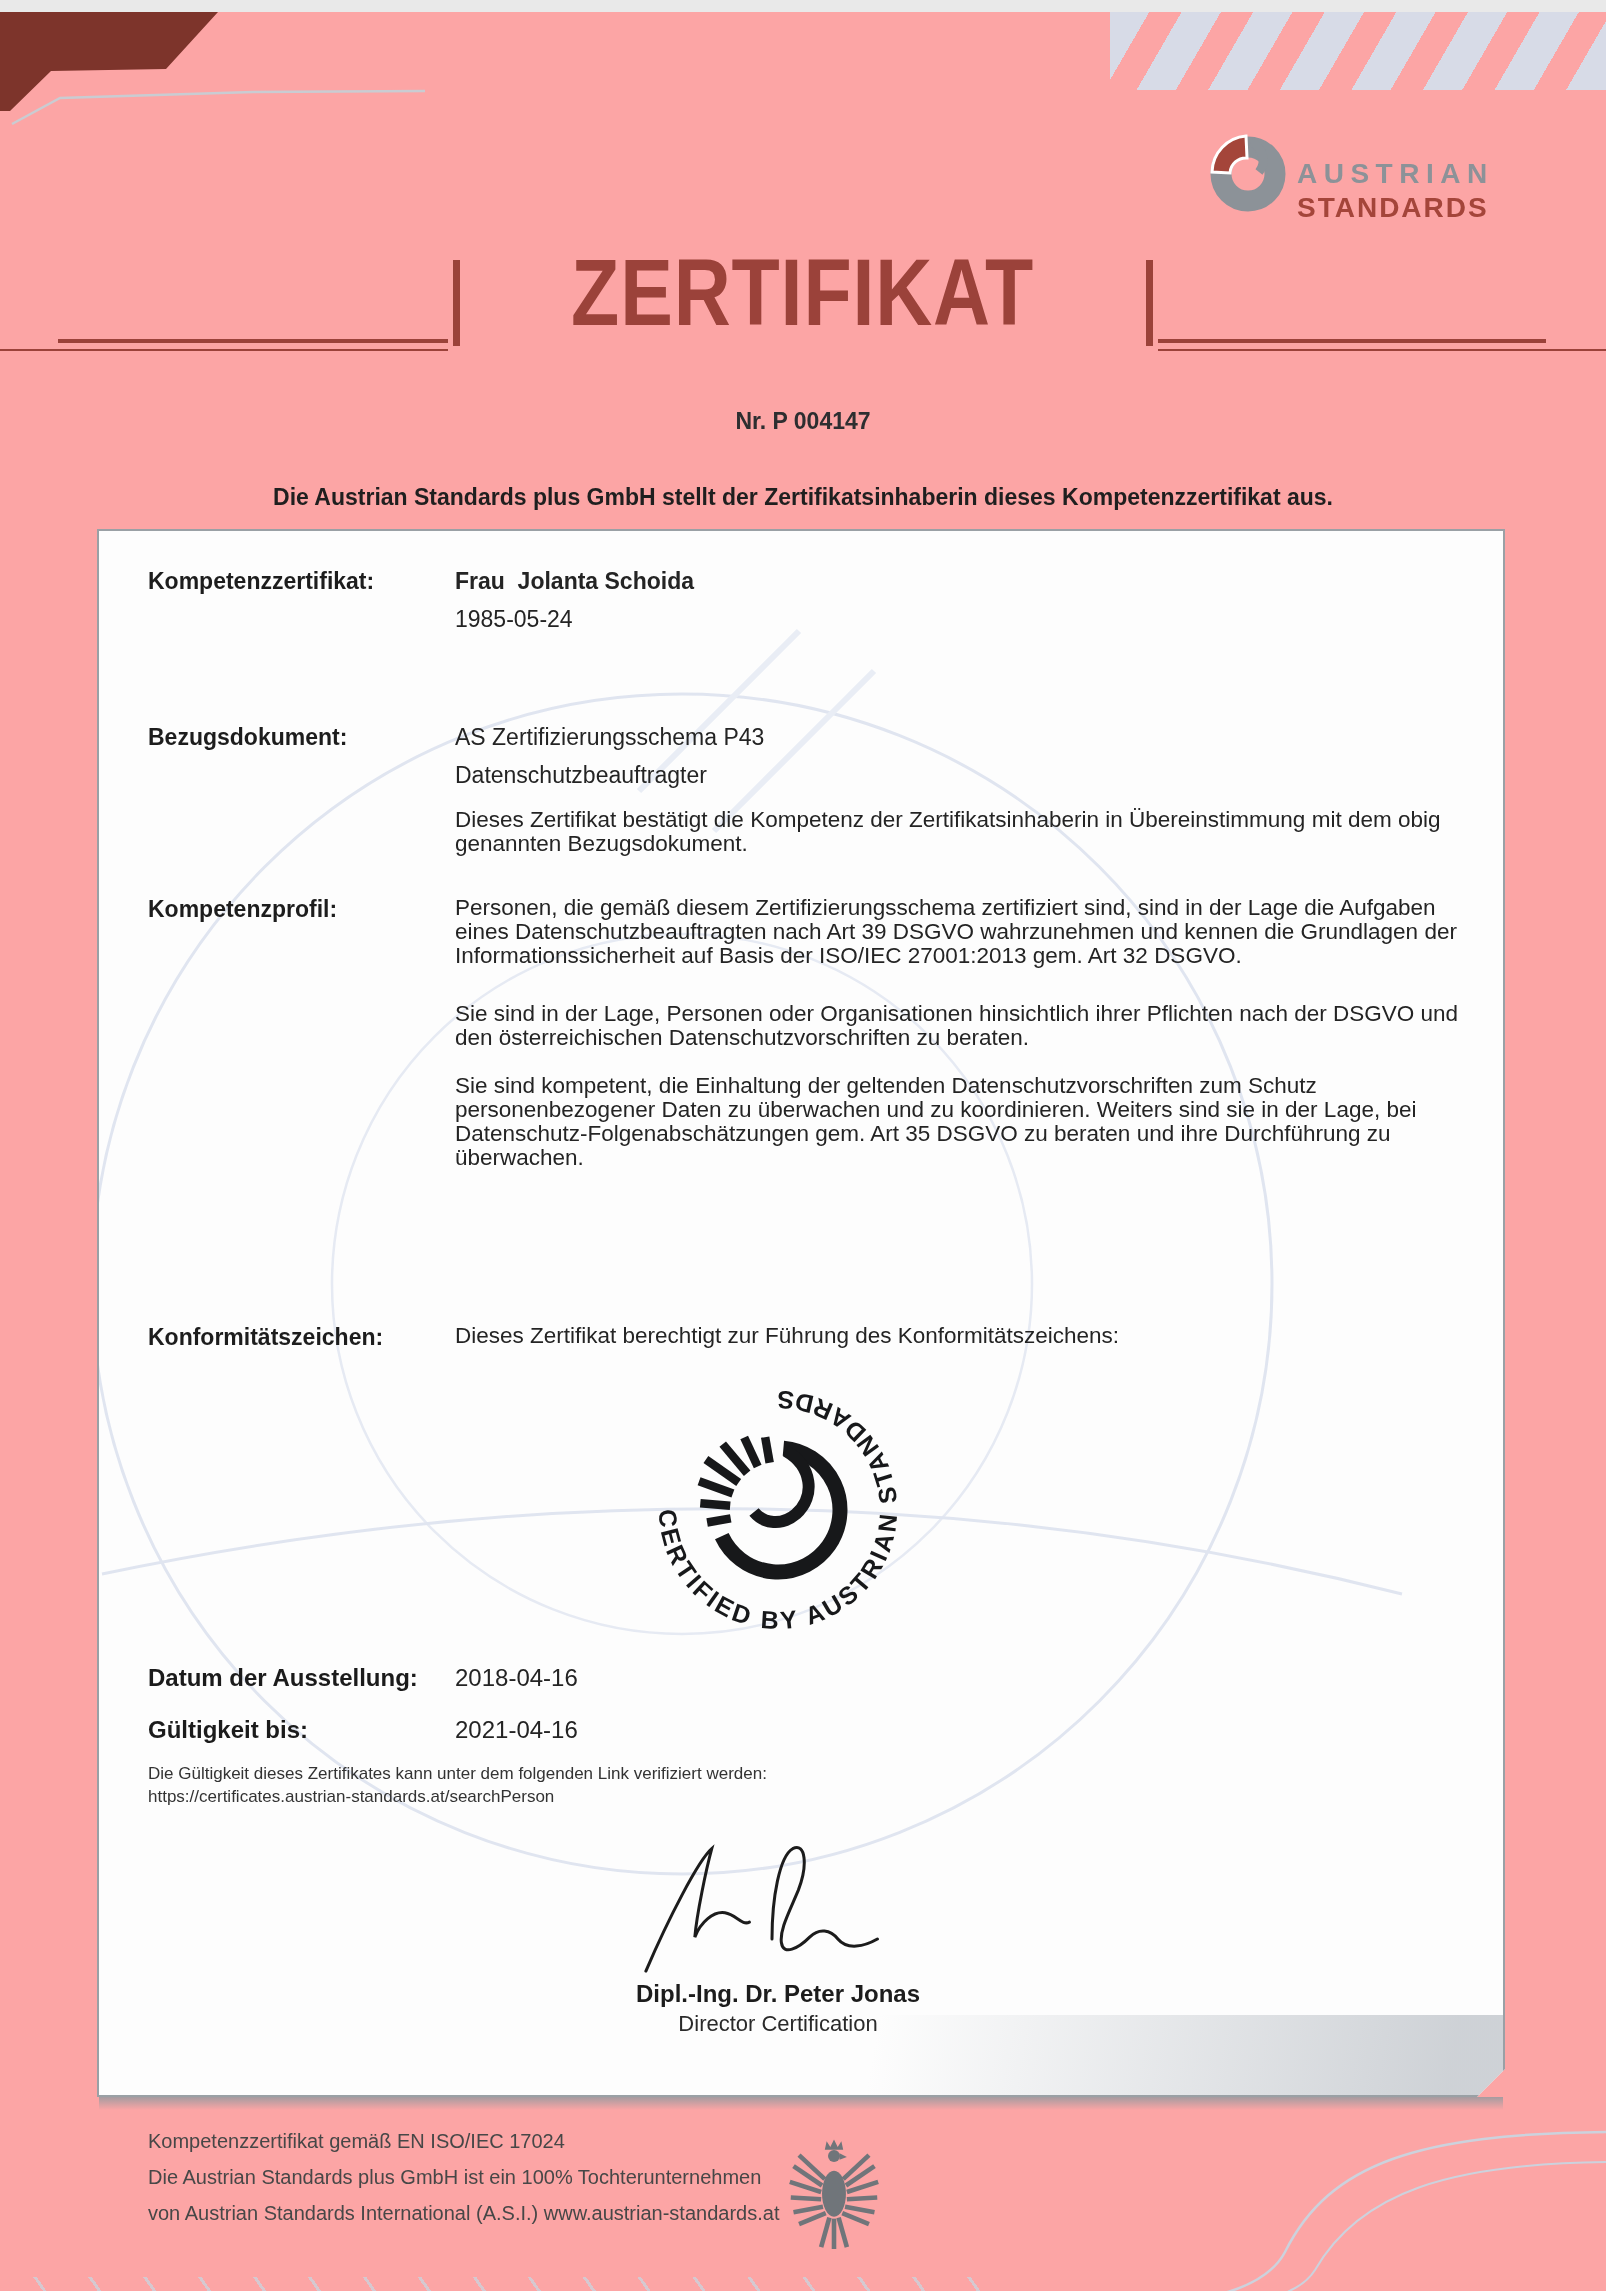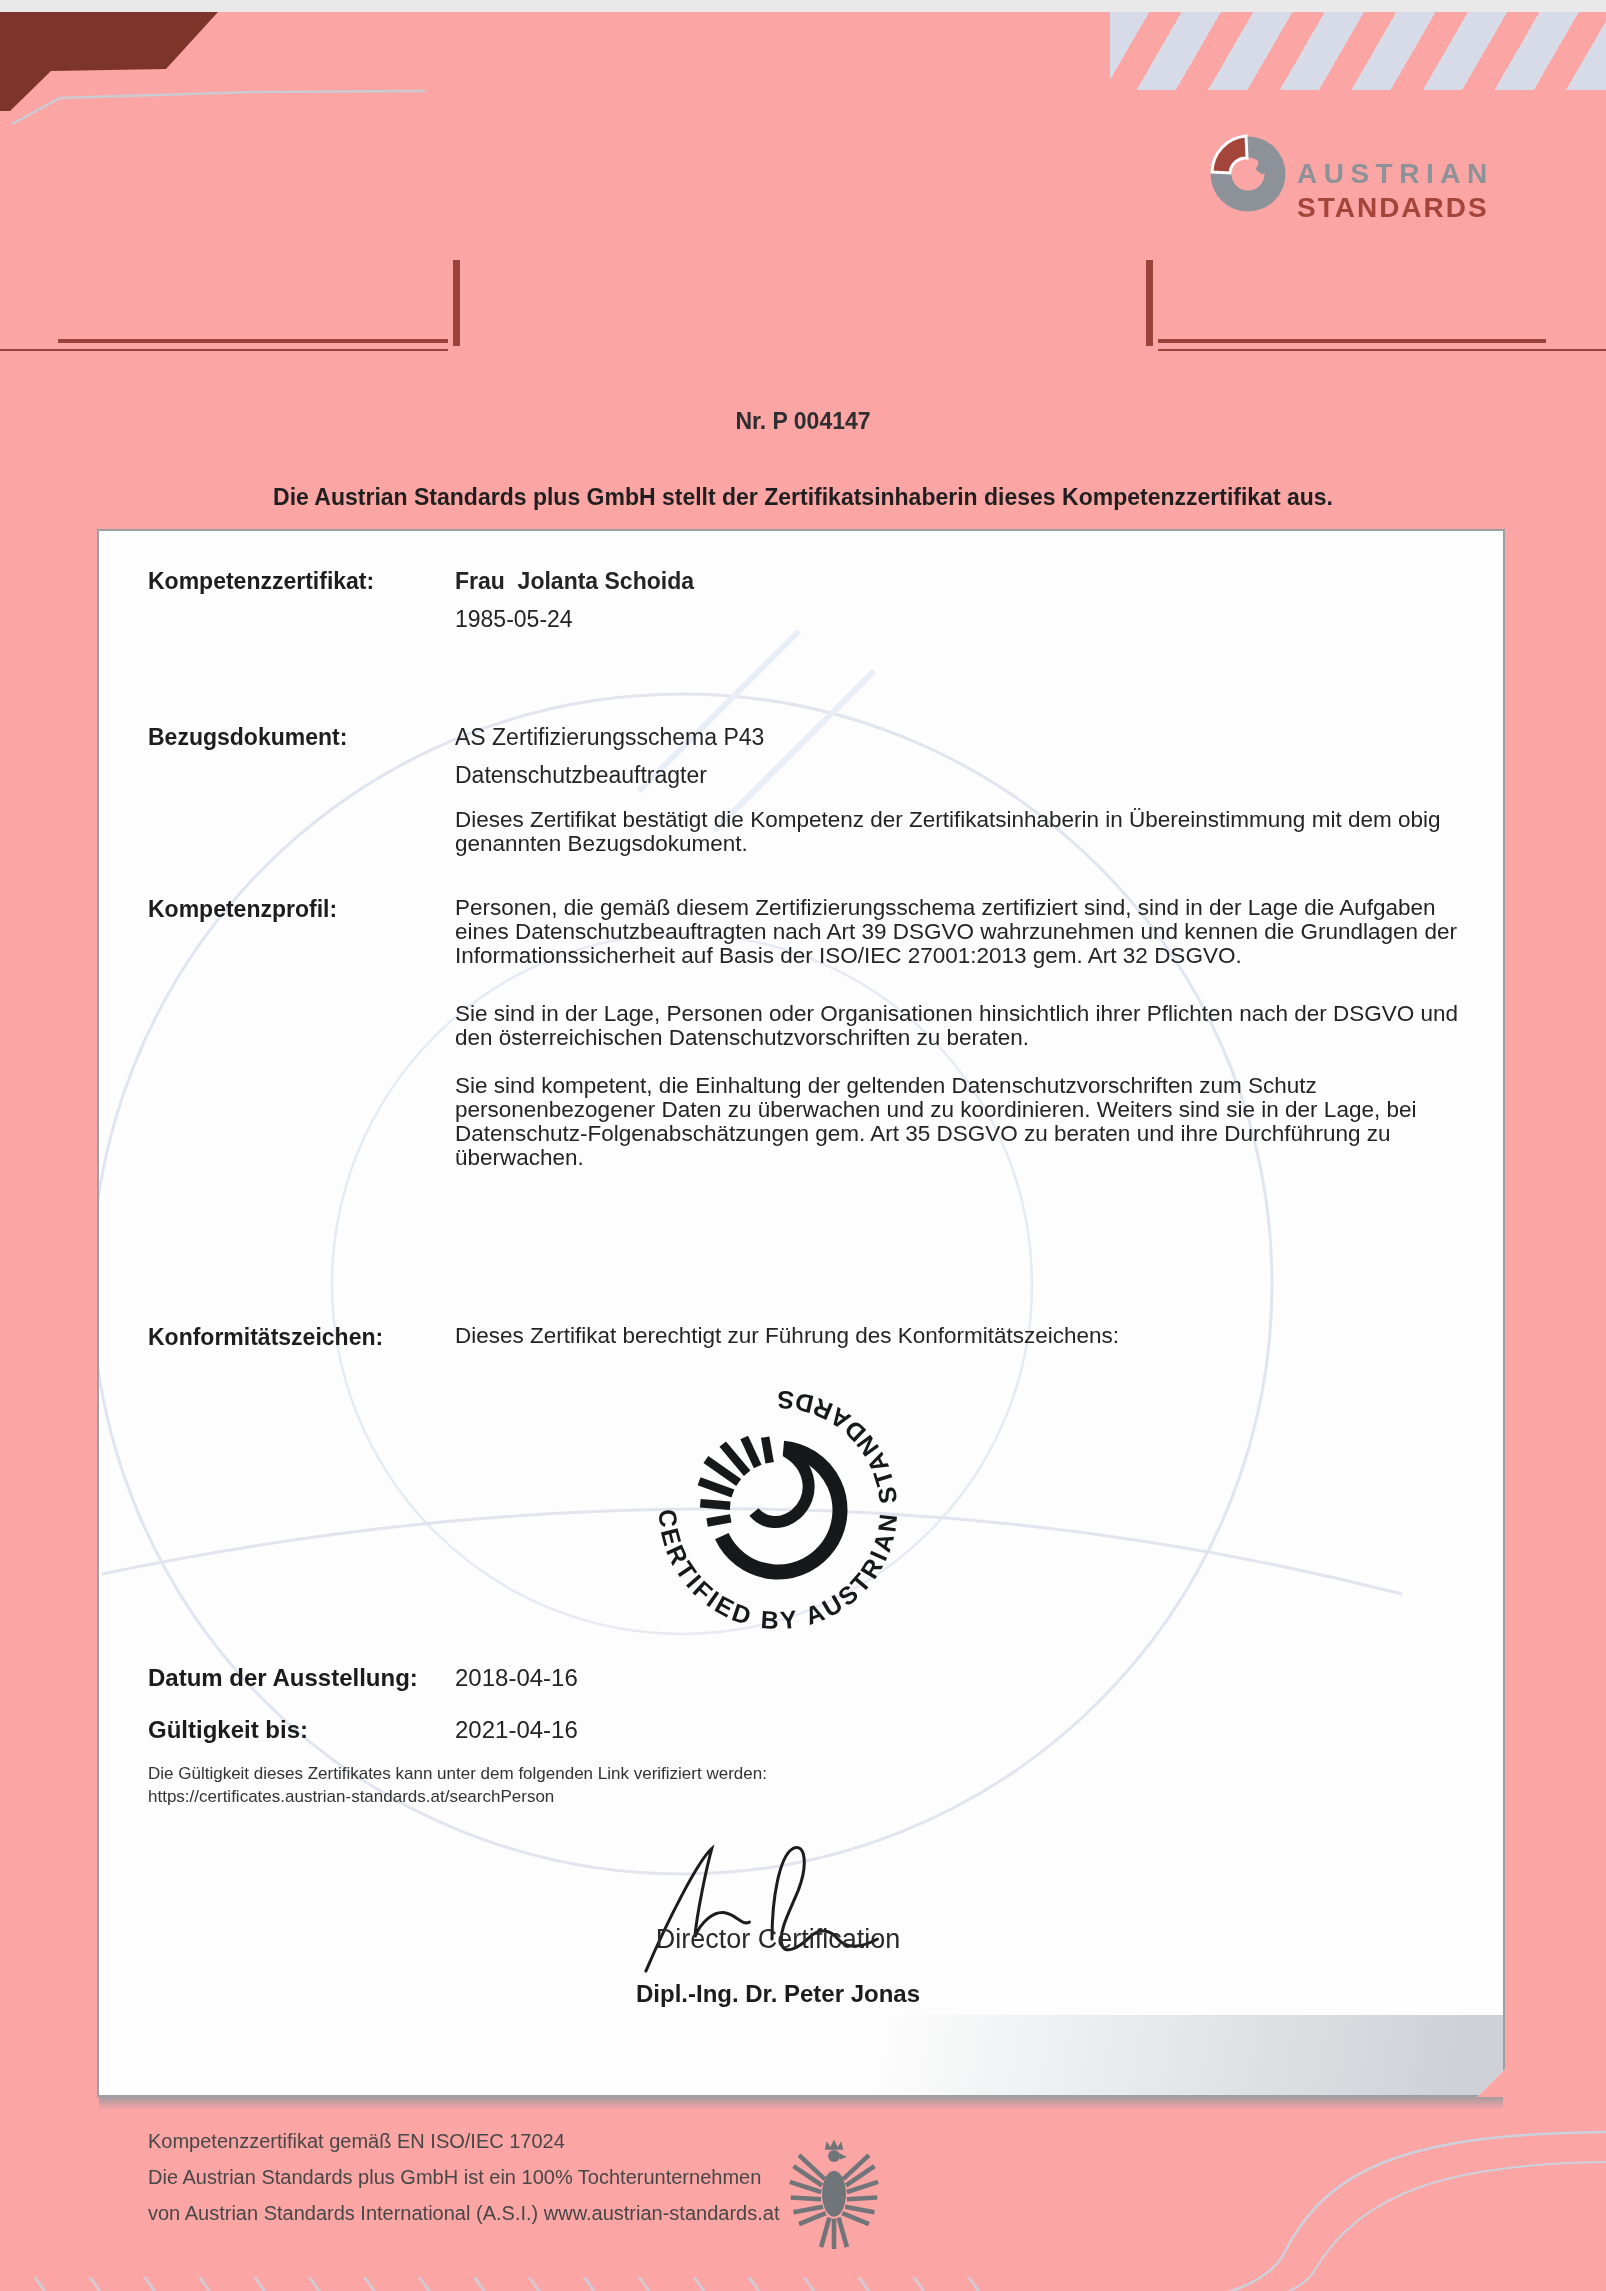--- a/index.html
+++ b/index.html
@@ -66,22 +66,22 @@
   .fval{position:absolute; left:455px; font-size:23px; color:#242424; white-space:pre-wrap;}
   .fpara{position:absolute; left:455px; width:1020px; font-size:22.5px; line-height:24px; color:#242424;}
   .flabel-lg{position:absolute; left:148px; font-size:24px; font-weight:bold; color:#1b1b1b;}
   .fval-lg{position:absolute; left:455px; font-size:24px; color:#242424;}
   .small-note{position:absolute; left:148px; font-size:17px; color:#333; line-height:23px;}
   
   .seal{position:absolute; left:622px; top:1342px;}
   .signature{position:absolute; left:592px; top:1816px;}
   .sig-name{position:absolute; left:428px; width:700px; top:1968px; text-align:center;
             font-size:24px; font-weight:bold; color:#1c1c1c;}
-  .sig-title{position:absolute; left:428px; width:700px; top:1912px; text-align:center;
-             font-size:27px; color:#2a2a2a;}
+  .sig-title{position:absolute; left:428px; width:700px; top:1999px; text-align:center;
+             font-size:22px; color:#2a2a2a;}
   
   .footer-line{position:absolute; left:148px; font-size:20px; color:#474747;}
   .eagle{position:absolute; left:788px; top:2124px;}
 </style>
 </head>
 <body>
 
 <div class="page">
 
   <svg class="corner-tl" width="430" height="160" viewBox="0 0 430 160">
@@ -97,20 +97,21 @@
   </svg>
 
   <svg class="logo" width="380" height="110" viewBox="0 0 380 110">
     <circle cx="43" cy="44" r="27" fill="none" stroke="#8c9298" stroke-width="21"></circle>
     <path d="M 46,12 C 58,18 62,32 54,42" fill="none" stroke="#8c9298" stroke-width="9"></path>
     <path d="M 7,42 A 37,37 0 0 1 41,6 L 42,28 A 16,16 0 0 0 25,43 Z" fill="#a4453a" stroke="#ffffff" stroke-width="3"></path>
     <text x="92" y="53" font-size="28" font-weight="bold" letter-spacing="6.5" fill="#8c9298">AUSTRIAN</text>
     <text x="92" y="87" font-size="28" font-weight="bold" letter-spacing="2" fill="#a4453a">STANDARDS</text>
   </svg>
 
+  <div class="title"><span>ZERTIFIKAT</span></div>
   <div class="bar vbar-l"></div>
   <div class="bar hline-l"></div>
   <div class="bar hline-l2"></div>
   <div class="bar vbar-r"></div>
   <div class="bar hline-r"></div>
   <div class="bar hline-r2"></div>
 
   <div class="cert-no">Nr. P 004147</div>
   <div class="intro">Die Austrian Standards plus GmbH stellt der Zertifikatsinhaberin dieses Kompetenzzertifikat aus.</div>
 

